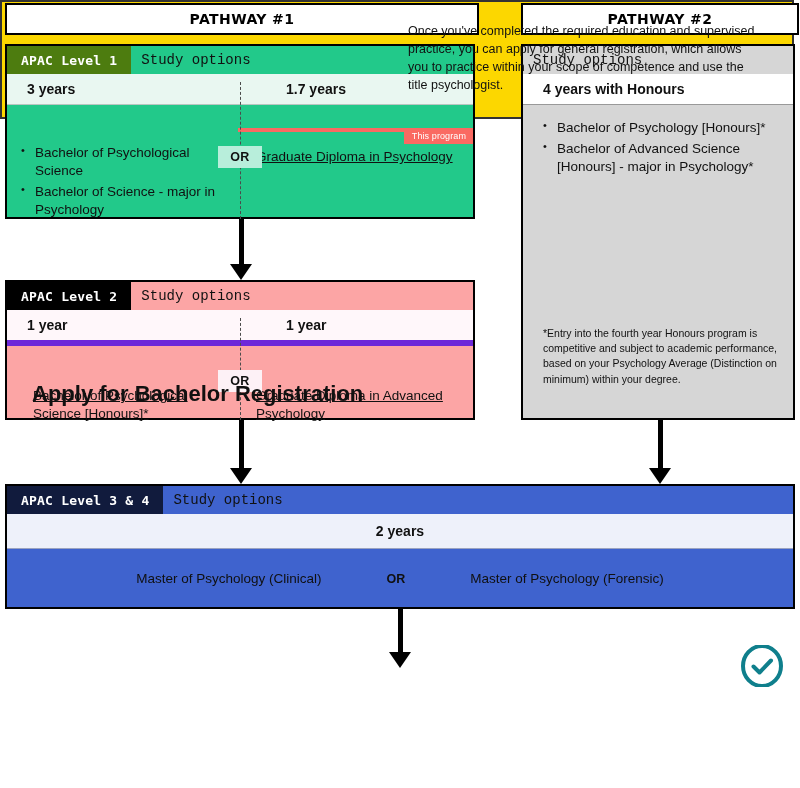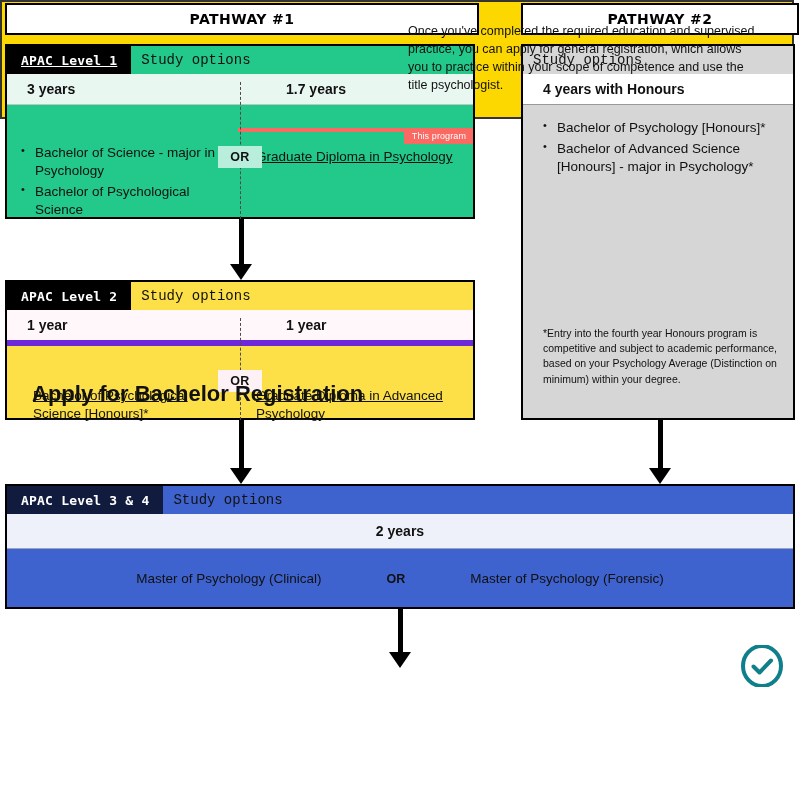--- a/index.html
+++ b/index.html
@@ -59,36 +59,36 @@
     font-size:12.5px;font-weight:bold;color:#111;letter-spacing:.5px;
     width:44px;height:22px;
   }
 
   .divider{
     position:absolute;width:0;border-left:1px dashed #4b4b4b;
   }
 
   
   #green-block{left:5px;top:44px;width:470px;height:175px;background:#22c98a;}
-  #green-block .hdr-tag{background:#000000;text-decoration:underline;}
+  #green-block .hdr-tag{background:#4d7c0f;}
   #green-block .hdr-label{background:transparent;}
   #green-dur{background:#e9f7f1;border-bottom:1px solid #b9c6c1;}
   #green-body{height:auto;}
   #green-left{width:231px;padding:16px 10px 10px 14px;}
   #green-right{flex:1;padding:16px 10px 10px 18px;position:relative;border-top:4px solid #fa6a62;}
   .right-text{font-size:13.5px;line-height:1.33;color:#111;text-decoration:underline;}
   #this-program{
     position:absolute;right:0;top:-4px;background:#fa6a62;color:#fff;
     font-size:9px;padding:3px 7px 3px 8px;white-space:nowrap;letter-spacing:.1px;
   }
   #green-or{left:218px;top:146px;background:#b8eedb;}
   #green-divider{left:240px;top:82px;height:137px;}
 
   
-  #pink-block{left:5px;top:280px;width:470px;height:140px;background:#fde047;}
+  #pink-block{left:5px;top:280px;width:470px;height:140px;background:#fca5a5;}
   #pink-dur{background:#fff7fa;border-bottom:6px solid #6d28d9;}
   #pink-left{width:231px;padding:18px 10px 10px 26px;}
   #pink-right{flex:1;padding:18px 10px 10px 18px;}
   #pink-or{left:218px;top:370px;background:#fdf1f6;}
   #pink-divider{left:240px;top:318px;height:102px;}
 
   
   #grey-block{left:521px;top:44px;width:274px;height:376px;background:#d6d6d6;}
   #grey-block .hdr-label{background:#d6d6d6;}
   #grey-dur{background:#ffffff;border-bottom:1px solid #999;}
@@ -158,22 +158,22 @@
       <div class="hdr-tag">APAC Level 1</div>
       <div class="hdr-label">Study options</div>
     </div>
     <div class="dur" id="green-dur">
       <div class="dur-cell" style="width:231px">3 years</div>
       <div class="dur-cell" style="flex:1">1.7 years</div>
     </div>
     <div class="body-row" id="green-body">
       <div class="body-col" id="green-left">
         <ul class="courses">
+          <li>Bachelor of Psychological Science</li>
           <li>Bachelor of Science - major in Psychology</li>
-          <li>Bachelor of Psychological Science</li>
         </ul>
       </div>
       <div class="body-col" id="green-right">
         <div id="this-program">This program</div>
         <div class="right-text">Graduate Diploma in Psychology</div>
       </div>
     </div>
   </div>
   <div class="divider" id="green-divider"></div>
   <div class="or-badge" id="green-or">OR</div>

